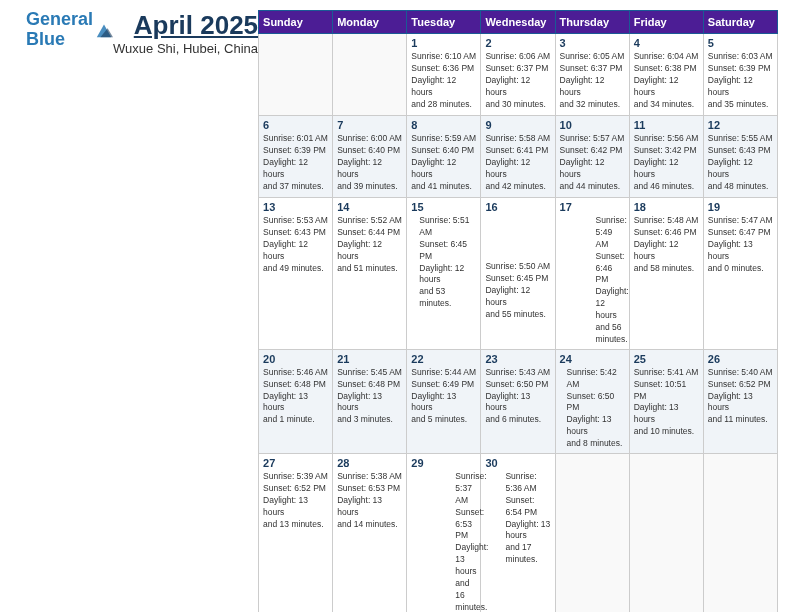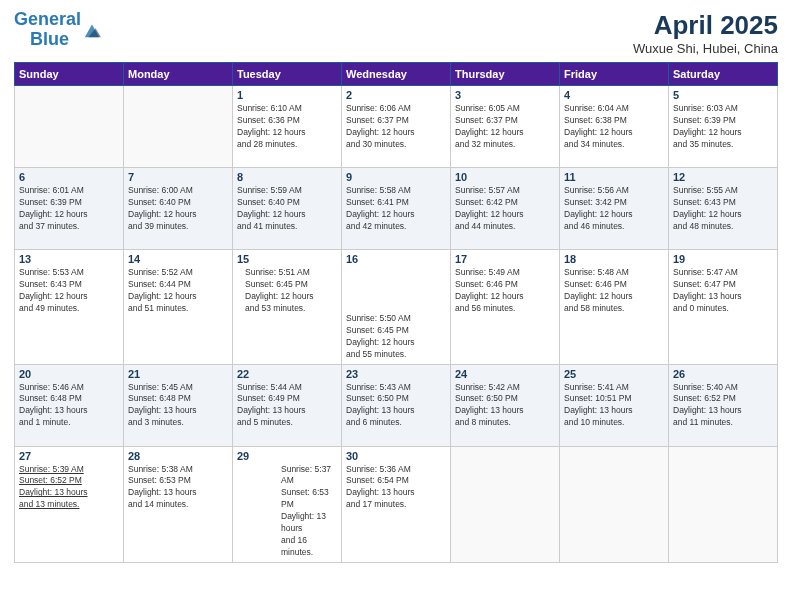--- a/index.html
+++ b/index.html
@@ -6,23 +6,22 @@
     body {
       font-family: Arial, sans-serif;
       background: #fff;
       width: 792px;
       height: 612px;
       overflow: hidden;
     }
     .page {
       width: 792px;
       height: 528px;
-      padding: 10px 14px 10px 14px;
+      padding: 10px 14px 10px 26px;
       display: flex;
-      flex-direction: column;
     }
     .header {
       display: flex;
       justify-content: space-between;
       align-items: flex-start;
       margin-bottom: 6px;
     }
     .logo {
       display: flex;
       align-items: center;
@@ -41,20 +40,21 @@
       height: 18px;
       margin-left: 2px;
     }
     .title-block {
       text-align: right;
     }
     .main-title {
       font-size: 26px;
       font-weight: bold;
       color: #1a3a5c;
+      text-decoration: underline;
     }
     .sub-title {
       font-size: 13px;
       color: #333;
     }
     .calendar {
       flex: 1;
       border: 1px solid #ccc;
       border-collapse: collapse;
       width: 100%;
@@ -94,21 +94,21 @@
   </style>
 </head>
 <body>
 
 <div class="page">
   <div class="header">
     <div class="logo">
       <div>
         <div style="display:flex;align-items:center;">
           <span class="logo-text">
-            <span>General</span><br><span style="color:#2a7ab5;margin-left:16px;">Blue</span>
+            <span>General</span><br><span style="color:#2a7ab5;">Blue</span>
           </span>
           <svg class="logo-icon" viewBox="0 0 20 20">
             <polygon points="2,18 10,4 18,18" fill="#2a7ab5" opacity="0.85"></polygon>
             <polygon points="6,18 14,8 20,18" fill="#1a3a5c" opacity="0.6"></polygon>
           </svg>
         </div>
       </div>
     </div>
     <div class="title-block">
       <div class="main-title">April 2025</div>
@@ -243,21 +243,21 @@
           </td>
           <td>
             <span class="day-num">16</span>
             <div class="day-info" style="white-space: pre-line; margin-top: 48px;">Sunrise: 5:50 AM
 Sunset: 6:45 PM
 Daylight: 12 hours
 and 55 minutes.</div>
           </td>
           <td>
             <span class="day-num">17</span>
-            <div class="day-info" style="white-space: pre-line;">Sunrise: 5:49 AM
+            <div class="day-info" style="white-space: pre-line; margin-left: 36px;">Sunrise: 5:49 AM
 Sunset: 6:46 PM
 Daylight: 12 hours
 and 56 minutes.</div>
           </td>
           <td>
             <span class="day-num">18</span>
             <div class="day-info" style="white-space: pre-line;">Sunrise: 5:48 AM
 Sunset: 6:46 PM
 Daylight: 12 hours
 and 58 minutes.</div>
@@ -294,21 +294,21 @@
           </td>
           <td>
             <span class="day-num">23</span>
             <div class="day-info" style="white-space: pre-line;">Sunrise: 5:43 AM
 Sunset: 6:50 PM
 Daylight: 13 hours
 and 6 minutes.</div>
           </td>
           <td>
             <span class="day-num">24</span>
-            <div class="day-info" style="white-space: pre-line;">Sunrise: 5:42 AM
+            <div class="day-info" style="white-space: pre-line; margin-left: 7px;">Sunrise: 5:42 AM
 Sunset: 6:50 PM
 Daylight: 13 hours
 and 8 minutes.</div>
           </td>
           <td>
             <span class="day-num">25</span>
             <div class="day-info" style="white-space: pre-line;">Sunrise: 5:41 AM
 Sunset: 10:51 PM
 Daylight: 13 hours
 and 10 minutes.</div>
@@ -317,42 +317,42 @@
             <span class="day-num">26</span>
             <div class="day-info" style="white-space: pre-line;">Sunrise: 5:40 AM
 Sunset: 6:52 PM
 Daylight: 13 hours
 and 11 minutes.</div>
           </td>
         </tr>
         <tr>
           <td>
             <span class="day-num">27</span>
-            <div class="day-info" style="white-space: pre-line; text-decoration: underline;">Sunrise: 5:39 AM
+            <div class="day-info" style="white-space: pre-line;">Sunrise: 5:39 AM
 Sunset: 6:52 PM
 Daylight: 13 hours
 and 13 minutes.</div>
           </td>
           <td>
             <span class="day-num">28</span>
             <div class="day-info" style="white-space: pre-line;">Sunrise: 5:38 AM
 Sunset: 6:53 PM
 Daylight: 13 hours
 and 14 minutes.</div>
           </td>
           <td>
             <span class="day-num">29</span>
             <div class="day-info" style="white-space: pre-line; margin-left: 44px;">Sunrise: 5:37 AM
 Sunset: 6:53 PM
 Daylight: 13 hours
 and 16 minutes.</div>
           </td>
           <td>
             <span class="day-num">30</span>
-            <div class="day-info" style="white-space: pre-line;">Sunrise: 5:36 AM
+            <div class="day-info" style="white-space: pre-line; margin-left: 20px;">Sunrise: 5:36 AM
 Sunset: 6:54 PM
 Daylight: 13 hours
 and 17 minutes.</div>
           </td>
           <td class="empty"></td>
           <td class="empty"></td>
           <td class="empty"></td>
         </tr>
       </tbody>
   </table>

